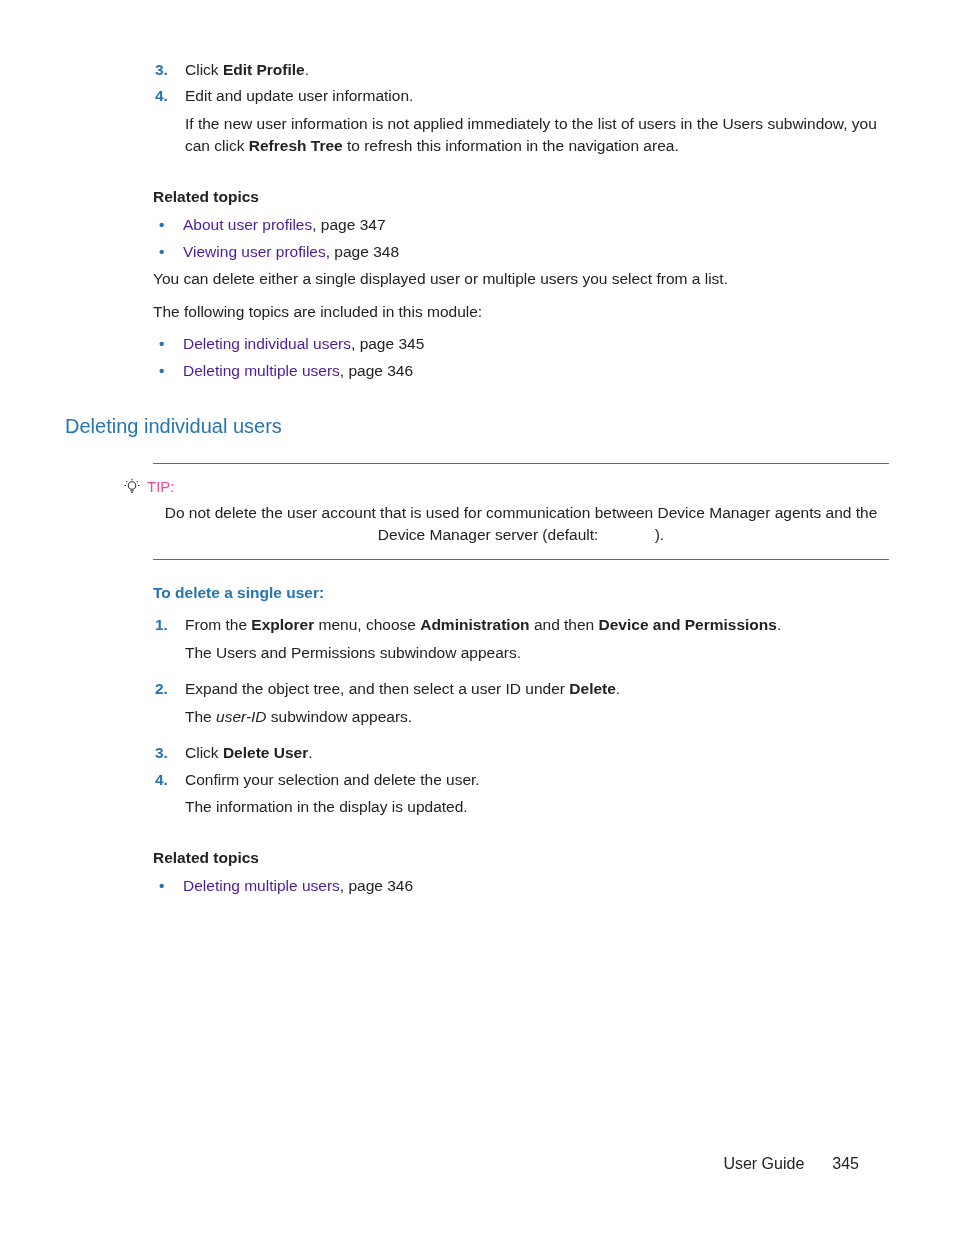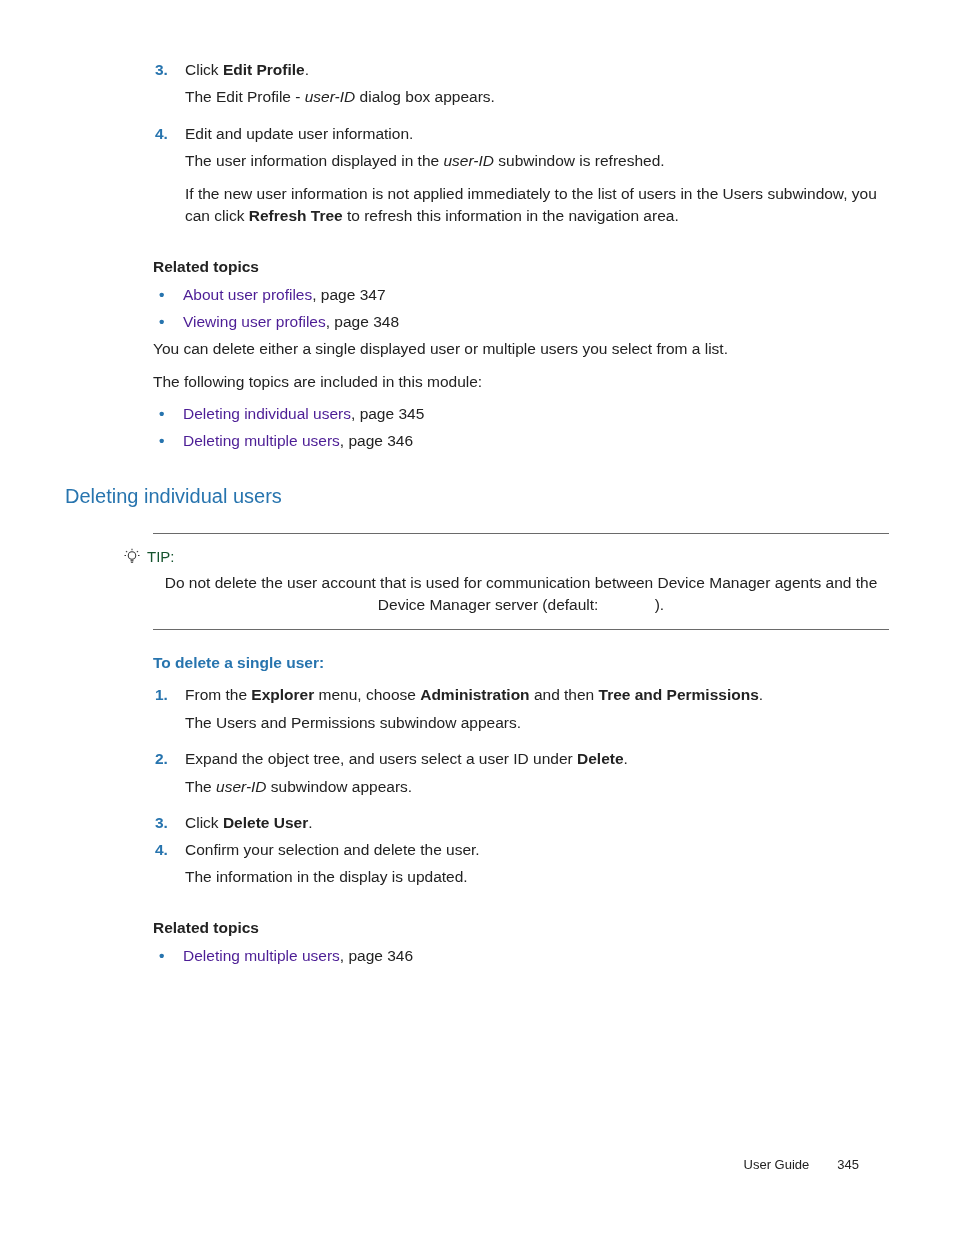--- a/index.html
+++ b/index.html
@@ -71,67 +71,61 @@
     margin: 22px 0 18px 0;
     border-top: 1px solid #6a6a6a;
     border-bottom: 1px solid #6a6a6a;
     padding: 12px 0 12px 0;
     position: relative;
   }
   .tip-header {
     display: flex;
     align-items: center;
     gap: 6px;
-    color: #14532d;
+    color: #ec4899;
     font-size: 15px;
     margin-left: -30px;
     margin-bottom: 4px;
   }
   .tip-icon {
     width: 18px; height: 18px;
     stroke: #333;
     fill: none;
   }
   .tip-body { margin: 0; text-align: center; }
 
   .footer {
     position: absolute;
     bottom: 60px;
     right: 95px;
-    font-size: 13px;
+    font-size: 16px;
     display: flex;
     gap: 28px;
   }
   .footer .pagenum { color: #222; }
 </style>
 </head>
 <body>
 
 <div class="page">
 
   <div class="indent-body">
     <div class="list-item">
       <div class="list-marker">3.</div>
       <div class="list-content">
         <span>Click </span><span class="bold">Edit Profile</span><span>.</span>
-        <div class="body-para">
-          <span>The Edit Profile - </span><span class="italic">user-ID</span><span> dialog box appears.</span>
-        </div>
       </div>
     </div>
   </div>
 
   <div class="indent-body">
     <div class="list-item">
       <div class="list-marker">4.</div>
       <div class="list-content">
         <span>Edit and update user information.</span>
-        <div class="body-para">
-          <span>The user information displayed in the </span><span class="italic">user-ID</span><span> subwindow is refreshed.</span>
-        </div>
         <div class="body-para">
           <span>If the new user information is not applied immediately to the list of users in the Users subwindow, you can click </span><span class="bold">Refresh Tree</span><span> to refresh this information in the navigation area.</span>
         </div>
       </div>
     </div>
   </div>
 
   <div class="indent-body">
     <div class="bold-para">Related topics</div>
     <div class="list-item">
@@ -188,29 +182,29 @@
       </div>
     </div>
   </div>
 
   <div class="indent-body">
     <div class="blue-bold-para">To delete a single user:</div>
 
     <div class="list-item">
       <div class="list-marker">1.</div>
       <div class="list-content">
-        <span>From the </span><span class="bold">Explorer</span><span> menu, choose </span><span class="bold">Administration</span><span> and then </span><span class="bold">Tree and Permissions</span><span>.</span>
+        <span>From the </span><span class="bold">Explorer</span><span> menu, choose </span><span class="bold">Administration</span><span> and then </span><span class="bold">Device and Permissions</span><span>.</span>
         <div class="body-para">The Users and Permissions subwindow appears.</div>
       </div>
     </div>
 
     <div class="list-item">
       <div class="list-marker">2.</div>
       <div class="list-content">
-        <span>Expand the object tree, and users select a user ID under </span><span class="bold">Delete</span><span>.</span>
+        <span>Expand the object tree, and then select a user ID under </span><span class="bold">Delete</span><span>.</span>
         <div class="body-para">
           <span>The </span><span class="italic">user-ID</span><span> subwindow appears.</span>
         </div>
       </div>
     </div>
 
     <div class="list-item">
       <div class="list-marker">3.</div>
       <div class="list-content">
         <span>Click </span><span class="bold">Delete User</span><span>.</span>

